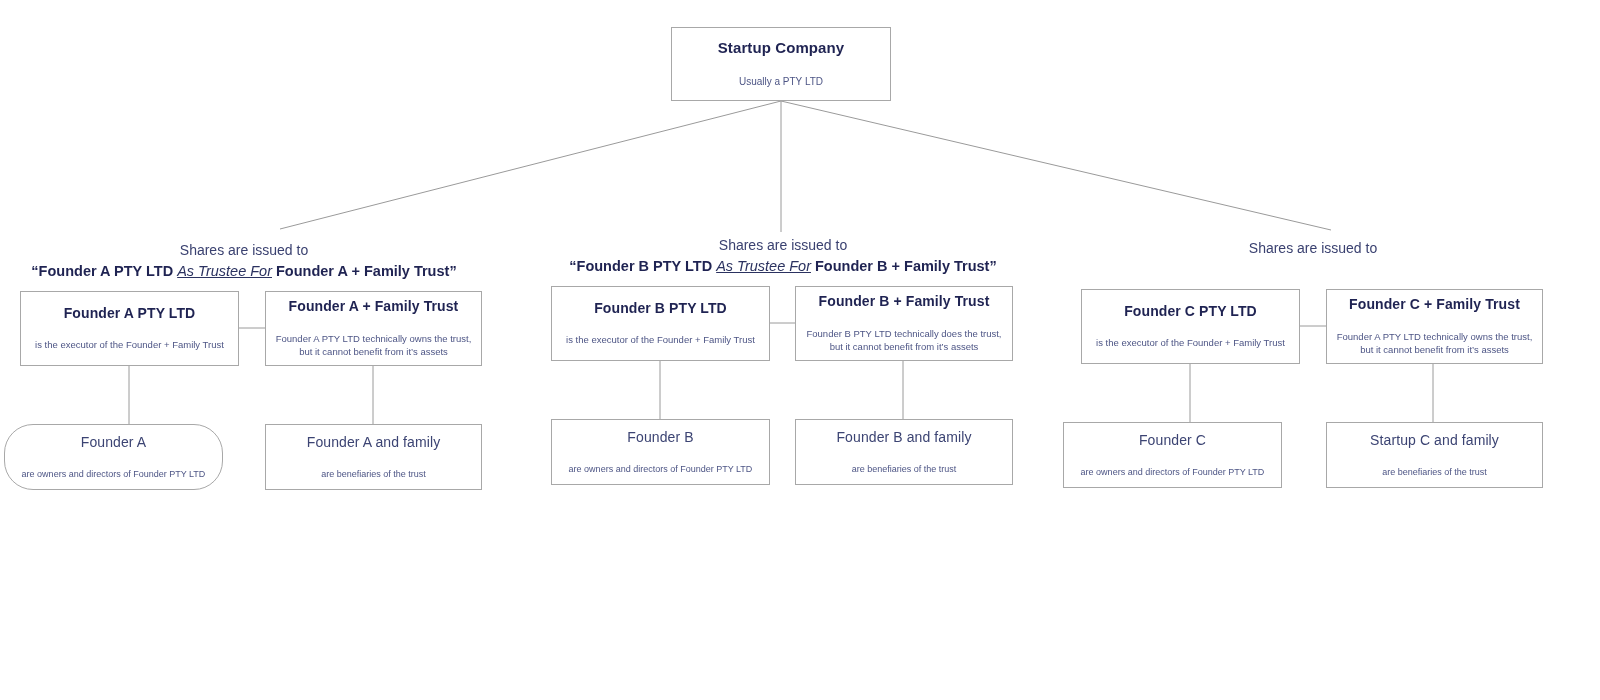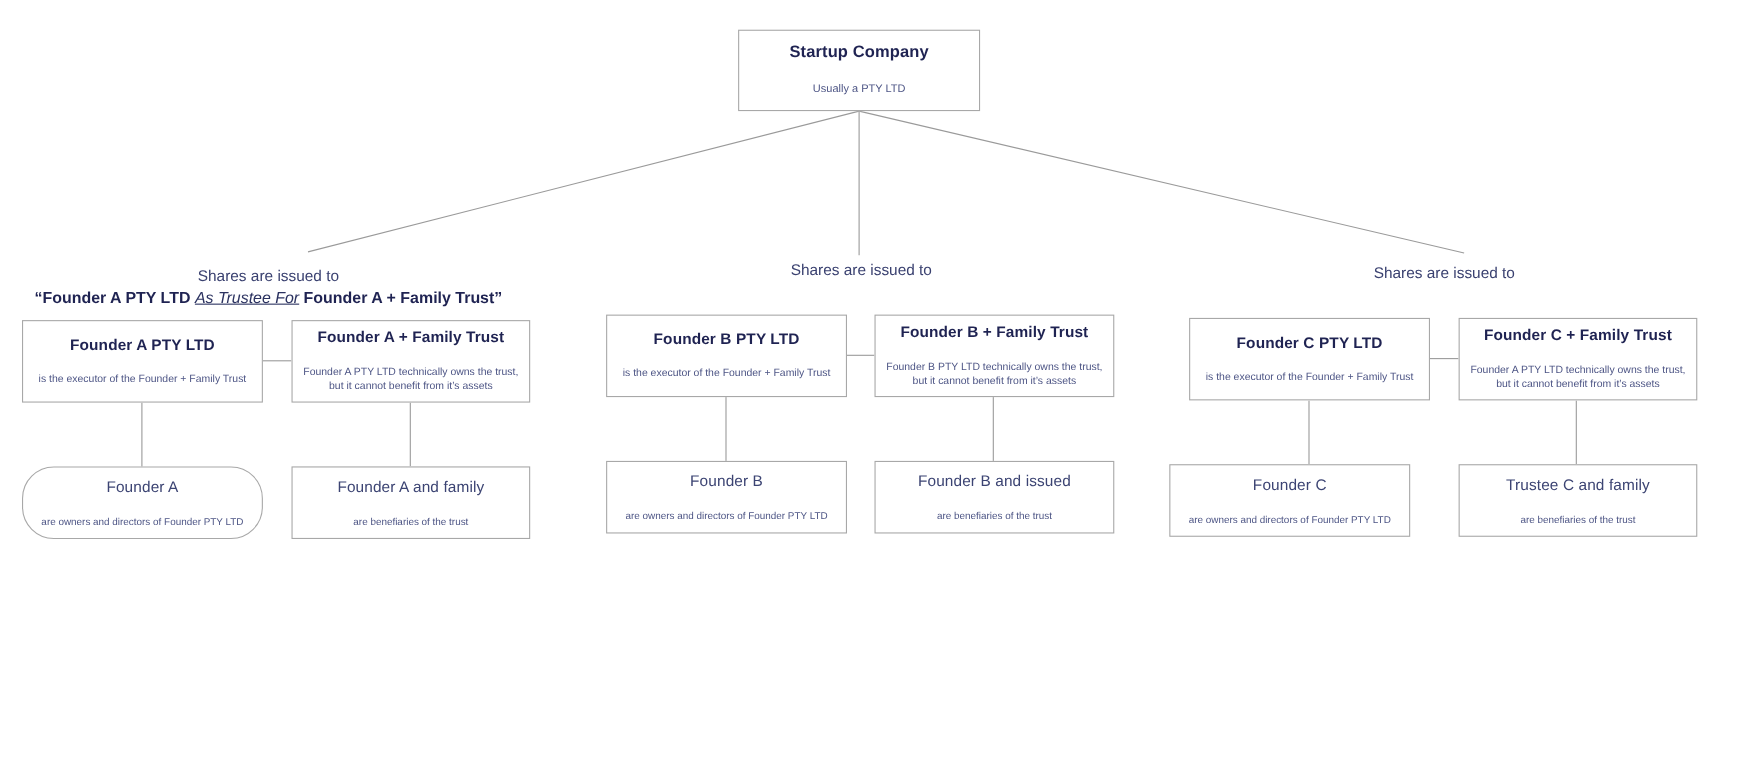--- a/index.html
+++ b/index.html
@@ -158,52 +158,53 @@
     <div class="box-title">Founder A PTY LTD</div>
     <div class="box-sub">is the executor of the Founder + Family Trust</div>
   </div>
 
   <div class="box tier1" style="left:265px; top:291px; width:217px;">
     <div class="box-title">Founder A + Family Trust</div>
     <div class="box-sub">Founder A PTY LTD technically owns the trust,</div>
     <div class="box-sub" style="margin-top:0;">but it cannot benefit from it’s assets</div>
   </div>
 
-  <div class="box tier2" style="left:20px; top:424px; width:219px;border-radius:29px;">
+  <div class="box tier2" style="left:4px; top:424px; width:219px;border-radius:29px;">
     <div class="box-title light">Founder A</div>
     <div class="box-sub">are owners and directors of Founder PTY LTD</div>
   </div>
 
   <div class="box tier2" style="left:265px; top:424px; width:217px;">
     <div class="box-title light">Founder A and family</div>
     <div class="box-sub">are benefiaries of the trust</div>
   </div>
 
   <div class="group-label" style="left:533px; top:236px;">
     <span class="line1">Shares are issued to</span>
+    <span class="line2"><span>“</span><span>Founder B PTY LTD </span><em>As Trustee For</em><span> Founder B + Family Trust</span><span>”</span></span>
   </div>
 
   <div class="box tier1" style="left:551px; top:286px; width:219px;">
     <div class="box-title">Founder B PTY LTD</div>
     <div class="box-sub">is the executor of the Founder + Family Trust</div>
   </div>
 
   <div class="box tier1" style="left:795px; top:286px; width:218px;">
     <div class="box-title">Founder B + Family Trust</div>
-    <div class="box-sub">Founder B PTY LTD technically owns the trust,</div>
+    <div class="box-sub">Founder B PTY LTD technically does the trust,</div>
     <div class="box-sub" style="margin-top:0;">but it cannot benefit from it’s assets</div>
   </div>
 
   <div class="box tier2" style="left:551px; top:419px; width:219px;">
     <div class="box-title light">Founder B</div>
     <div class="box-sub">are owners and directors of Founder PTY LTD</div>
   </div>
 
   <div class="box tier2" style="left:795px; top:419px; width:218px;">
-    <div class="box-title light">Founder B and issued</div>
+    <div class="box-title light">Founder B and family</div>
     <div class="box-sub">are benefiaries of the trust</div>
   </div>
 
   <div class="group-label" style="left:1063px; top:239px;">
     <span class="line1">Shares are issued to</span>
   </div>
 
   <div class="box tier1" style="left:1081px; top:289px; width:219px;">
     <div class="box-title">Founder C PTY LTD</div>
     <div class="box-sub">is the executor of the Founder + Family Trust</div>
@@ -214,18 +215,18 @@
     <div class="box-sub">Founder A PTY LTD technically owns the trust,</div>
     <div class="box-sub" style="margin-top:0;">but it cannot benefit from it’s assets</div>
   </div>
 
   <div class="box tier2" style="left:1063px; top:422px; width:219px;">
     <div class="box-title light">Founder C</div>
     <div class="box-sub">are owners and directors of Founder PTY LTD</div>
   </div>
 
   <div class="box tier2" style="left:1326px; top:422px; width:217px;">
-    <div class="box-title light">Trustee C and family</div>
+    <div class="box-title light">Startup C and family</div>
     <div class="box-sub">are benefiaries of the trust</div>
   </div>
 
 
 </div>
 
 </body></html>

